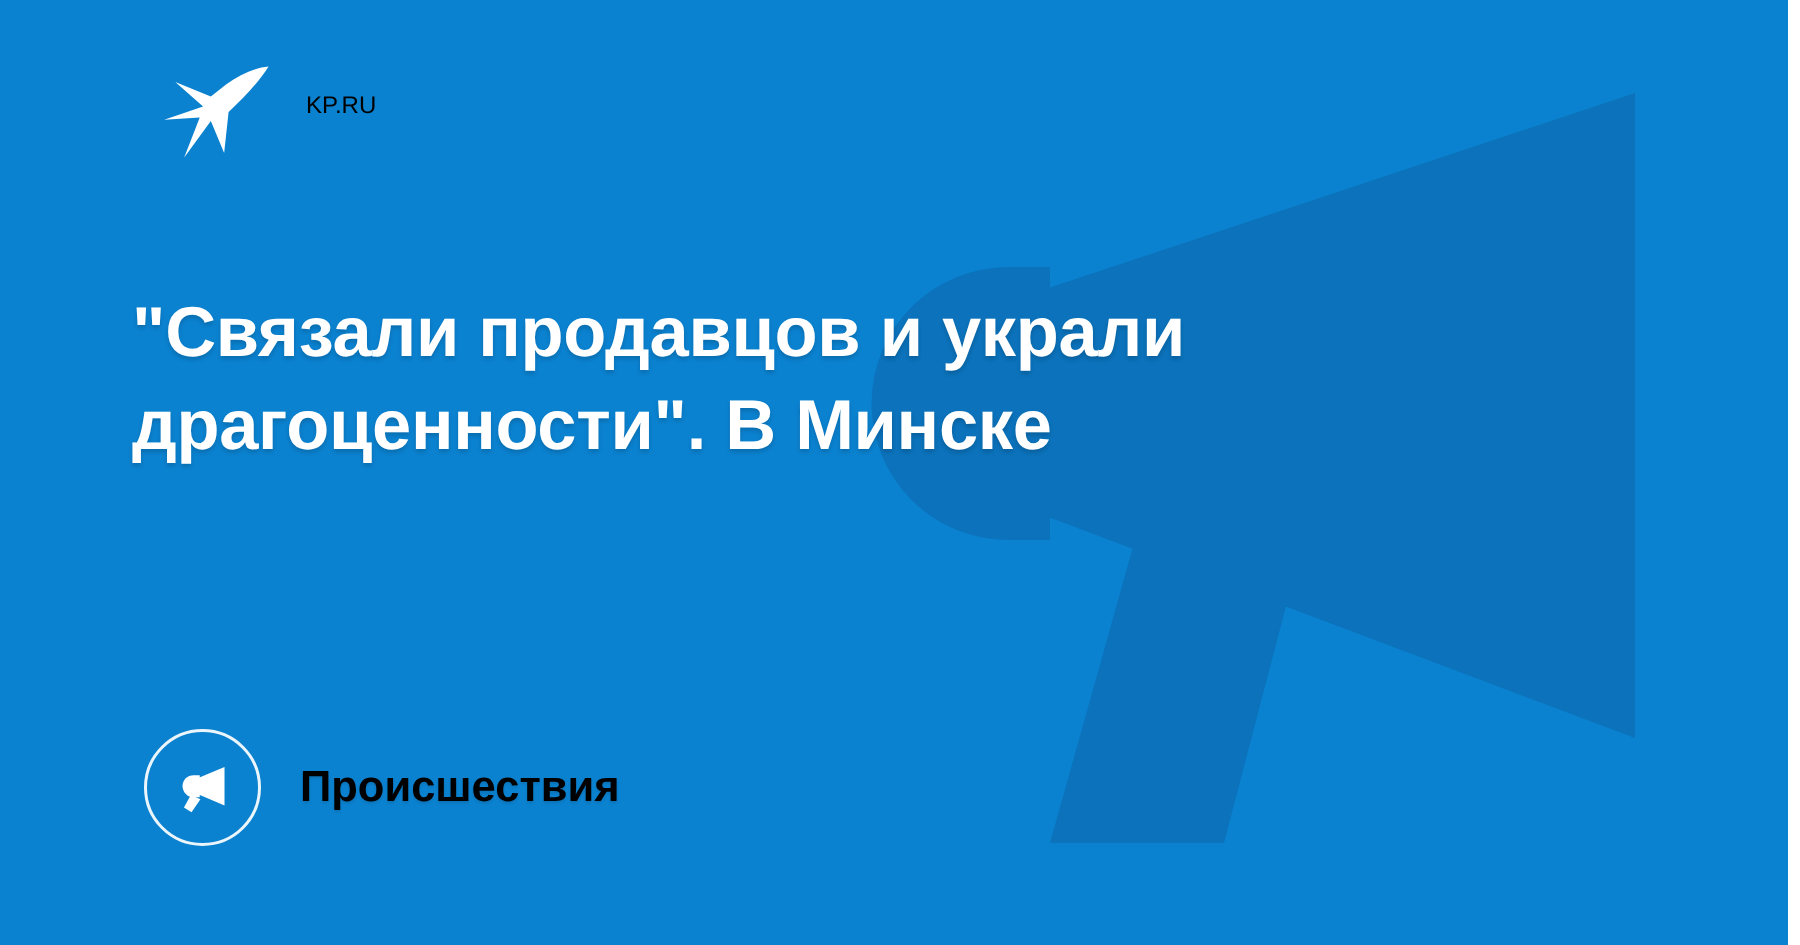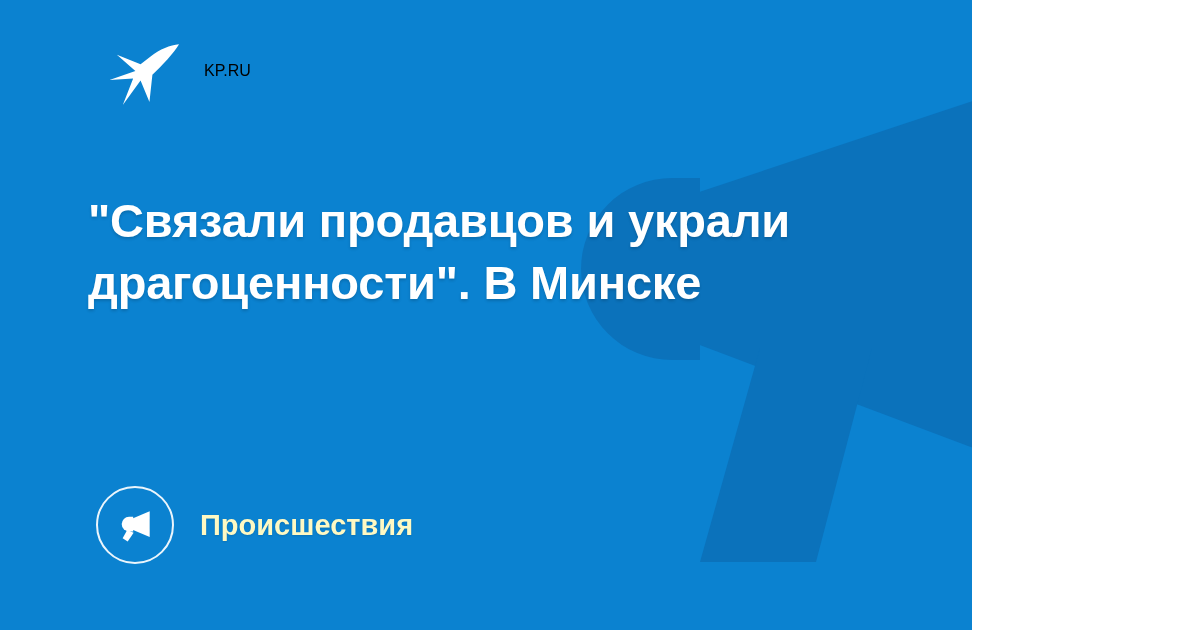--- a/index.html
+++ b/index.html
@@ -3,21 +3,21 @@
 <meta charset="utf-8">
 <title>KP.RU social card</title>
 <style>
   html, body {
     margin: 0;
     padding: 0;
     background: #ffffff;
   }
   #card {
     position: relative;
-    width: 972px;
+    width: 1192px;
     height: 630px;
     overflow: hidden;
     background: #0b82d0;
     font-family: "Liberation Sans", "DejaVu Sans", sans-serif;
     -webkit-font-smoothing: antialiased;
   }
 
   
   #watermark {
     position: absolute;
@@ -76,21 +76,21 @@
     border-radius: 50%;
     border: 2px solid rgba(255,255,255,0.92);
     box-sizing: border-box;
     display: flex;
     align-items: center;
     justify-content: center;
     flex: none;
   }
   #category-icon-wrap svg { display: block; }
   #category-label {
-    color: #fef9c3;
+    color: #000000;
     font-size: 29px;
     font-weight: bold;
     line-height: 1;
     white-space: nowrap;
     text-shadow: 0 1px 2px rgba(0,0,0,0.12);
   }
 </style>
 </head>
 <body>
 

